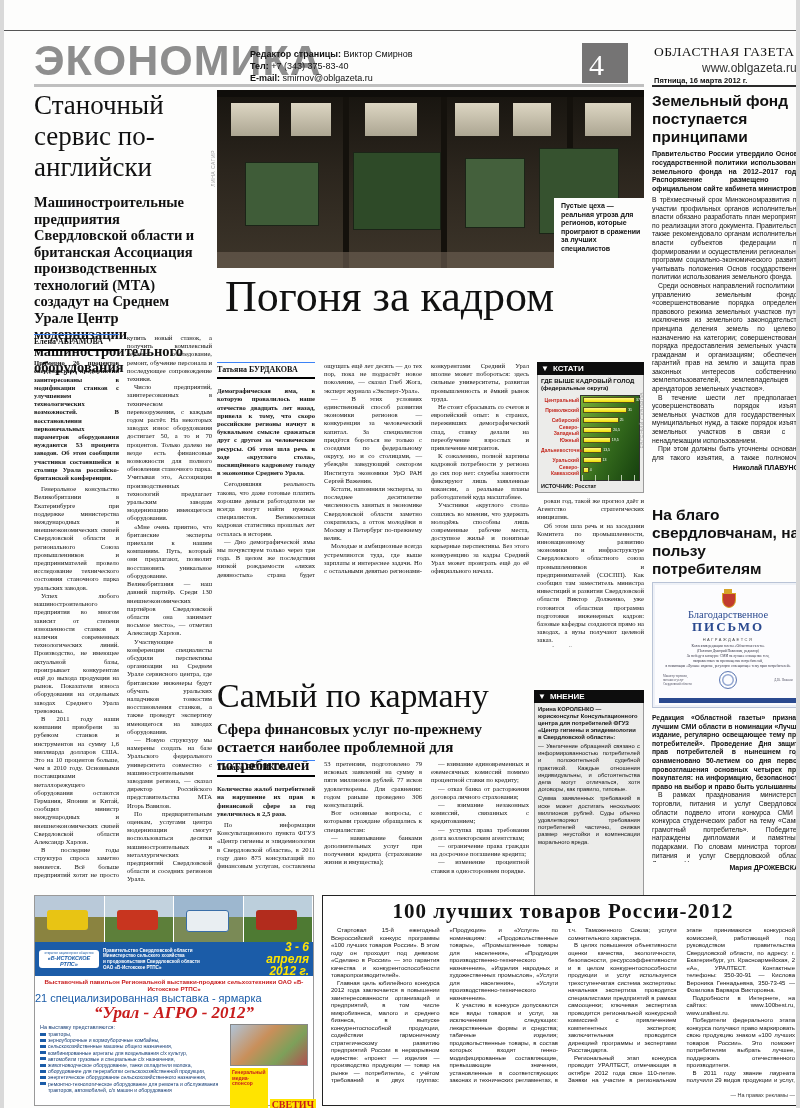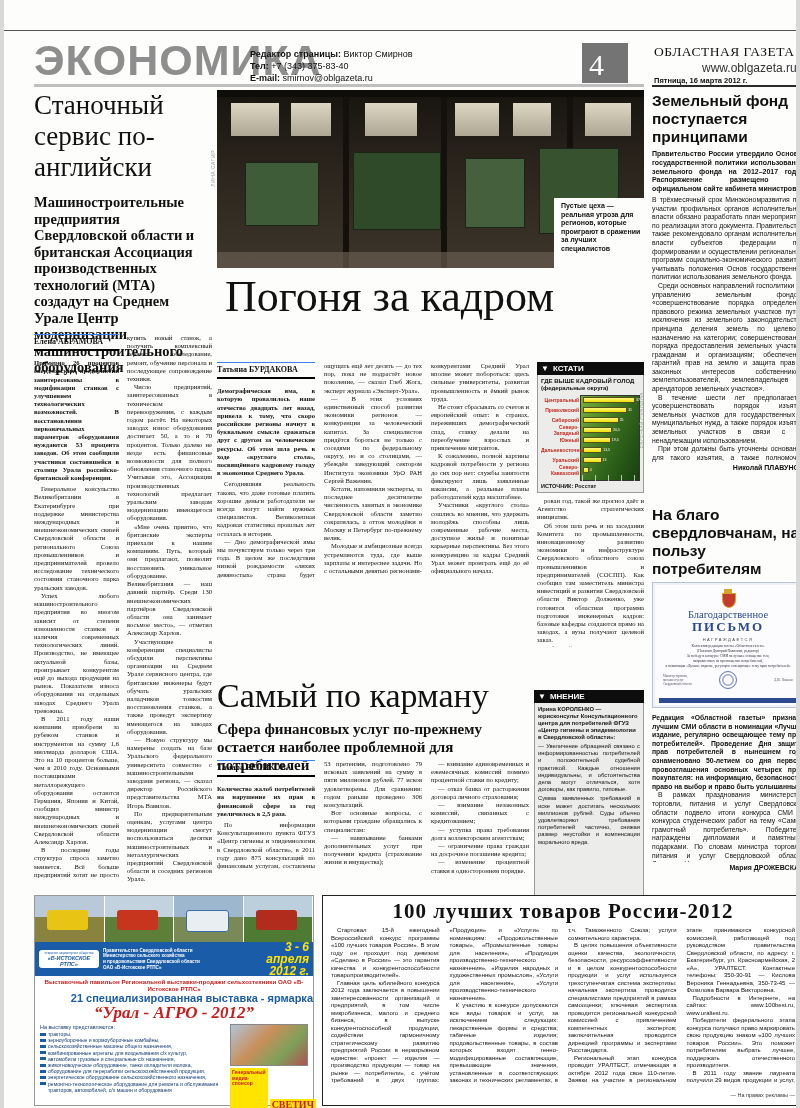--- a/index.html
+++ b/index.html
@@ -132,21 +132,21 @@
   .ad-ph .field { position:absolute; left:0; bottom:0; right:0; height:55%; }
   .ad-ph .veh { position:absolute; left:18%; top:30%; width:60%; height:45%; border-radius:3px; }
   .ad-band { height:34px; background:#1b5ca8; display:flex; align-items:center; padding:16px 4px; gap:4px; box-sizing:border-box; }
   .ad-logo { width:56px; background:#fff; border-radius:3px; padding:1px 2px; text-align:center; }
   .ad-logo .lg1 { font-family:"Liberation Sans",sans-serif; font-size:3.2px; color:#1b5ca8; }
   .ad-logo .lg2 { font-family:"Liberation Sans",sans-serif; font-weight:bold; font-style:italic; font-size:5.5px; color:#1b5ca8; }
   .ad-org { flex:1; color:#fff; font-family:"Liberation Sans",sans-serif; font-weight:bold; font-size:4.6px; line-height:5.6px; }
   .ad-date { width:66px; text-align:right; color:#ffe400; font-family:"Liberation Sans",sans-serif; font-weight:bold;
              font-size:12px; line-height:12px; font-style:italic; }
   .ad-line1 { color:#c81d1d; font-family:"Liberation Sans",sans-serif; font-weight:bold; font-size:6.2px; text-align:center; margin-top:2px; }
-  .ad-line2 { color:#1b5ca8; font-family:"Liberation Sans",sans-serif; font-weight:bold; font-size:11px; text-align:right; }
+  .ad-line2 { color:#1b5ca8; font-family:"Liberation Sans",sans-serif; font-weight:normal; font-size:11px; text-align:left; }
   .ad-line3 { color:#c81d1d; font-weight:bold; font-style:italic; font-size:17px; text-align:center; margin-top:-1px; }
   .ad-mid { display:flex; padding:1px 5px 0 5px; gap:4px; }
   .ad-list { flex:1; }
   .ad-listhead { font-family:"Liberation Sans",sans-serif; font-size:5.4px; color:#123a73; margin-bottom:1px; }
   .ad-list ul { margin:0; padding:0; list-style:none; }
   .ad-list li { font-family:"Liberation Sans",sans-serif; font-size:5.1px; line-height:6.2px; color:#123a73; padding-left:8px; position:relative; }
   .ad-list li:before { content:""; position:absolute; left:0; top:1.5px; width:6px; height:3px; background:#1b5ca8; }
   .ad-side { width:78px; }
   .ad-market { height:40px; background:linear-gradient(135deg,#b0c4d8 0%,#c98f5a 40%,#7da05a 70%,#b25050 100%); border:1px solid #888; }
   .ad-sponsor { margin-top:2px; display:flex; gap:2px; }

